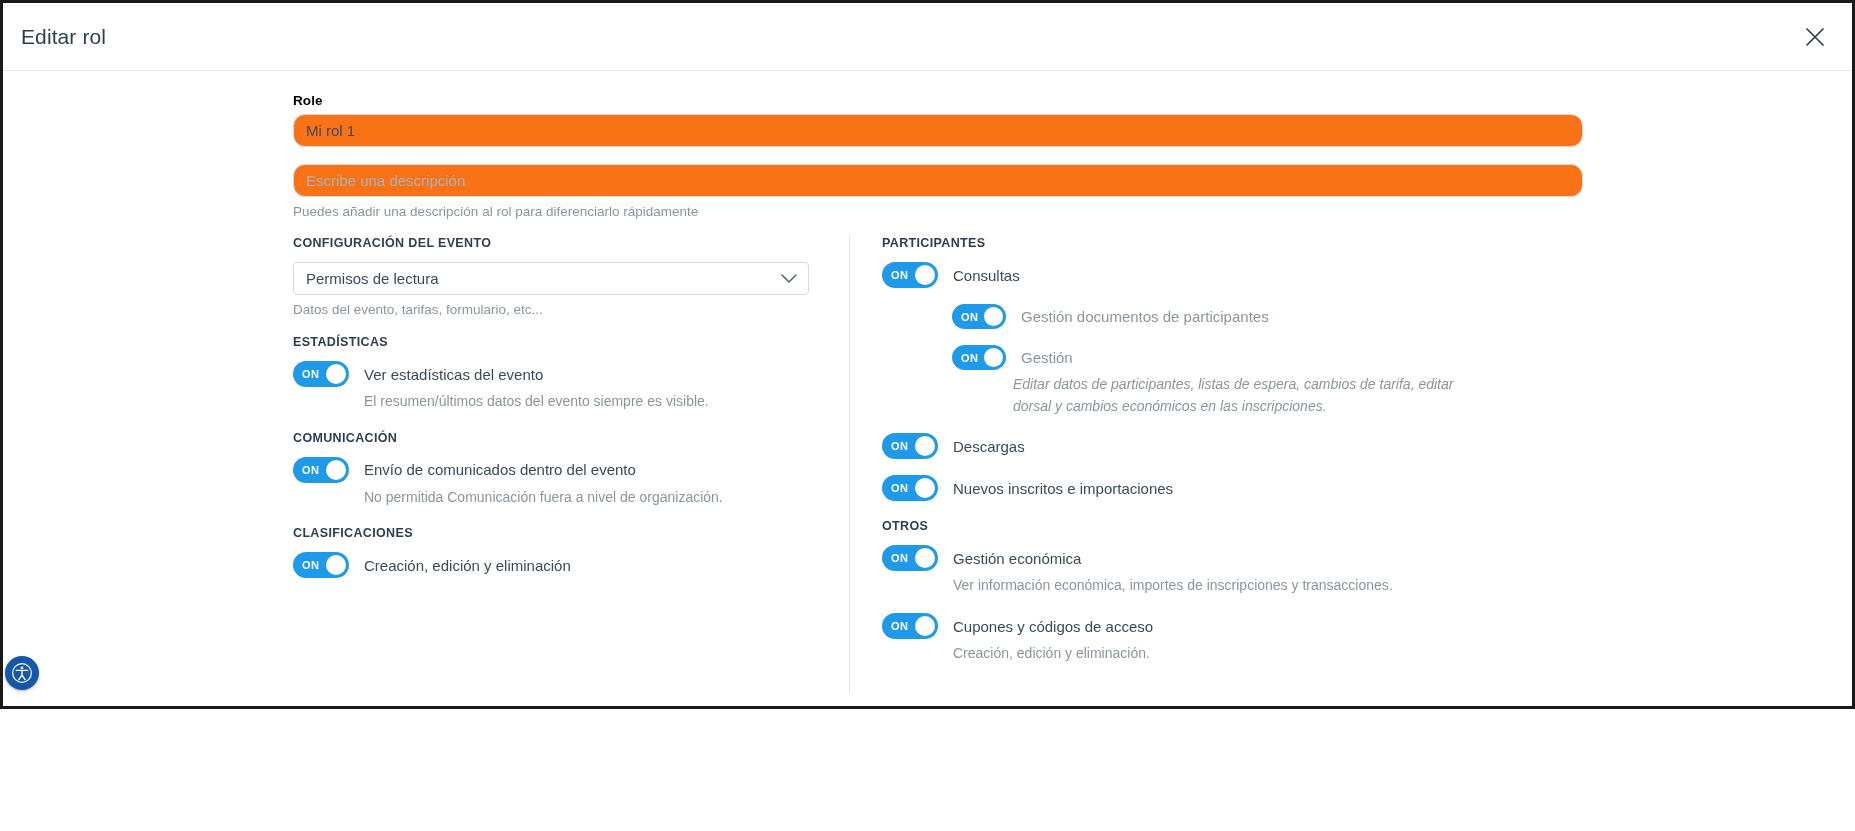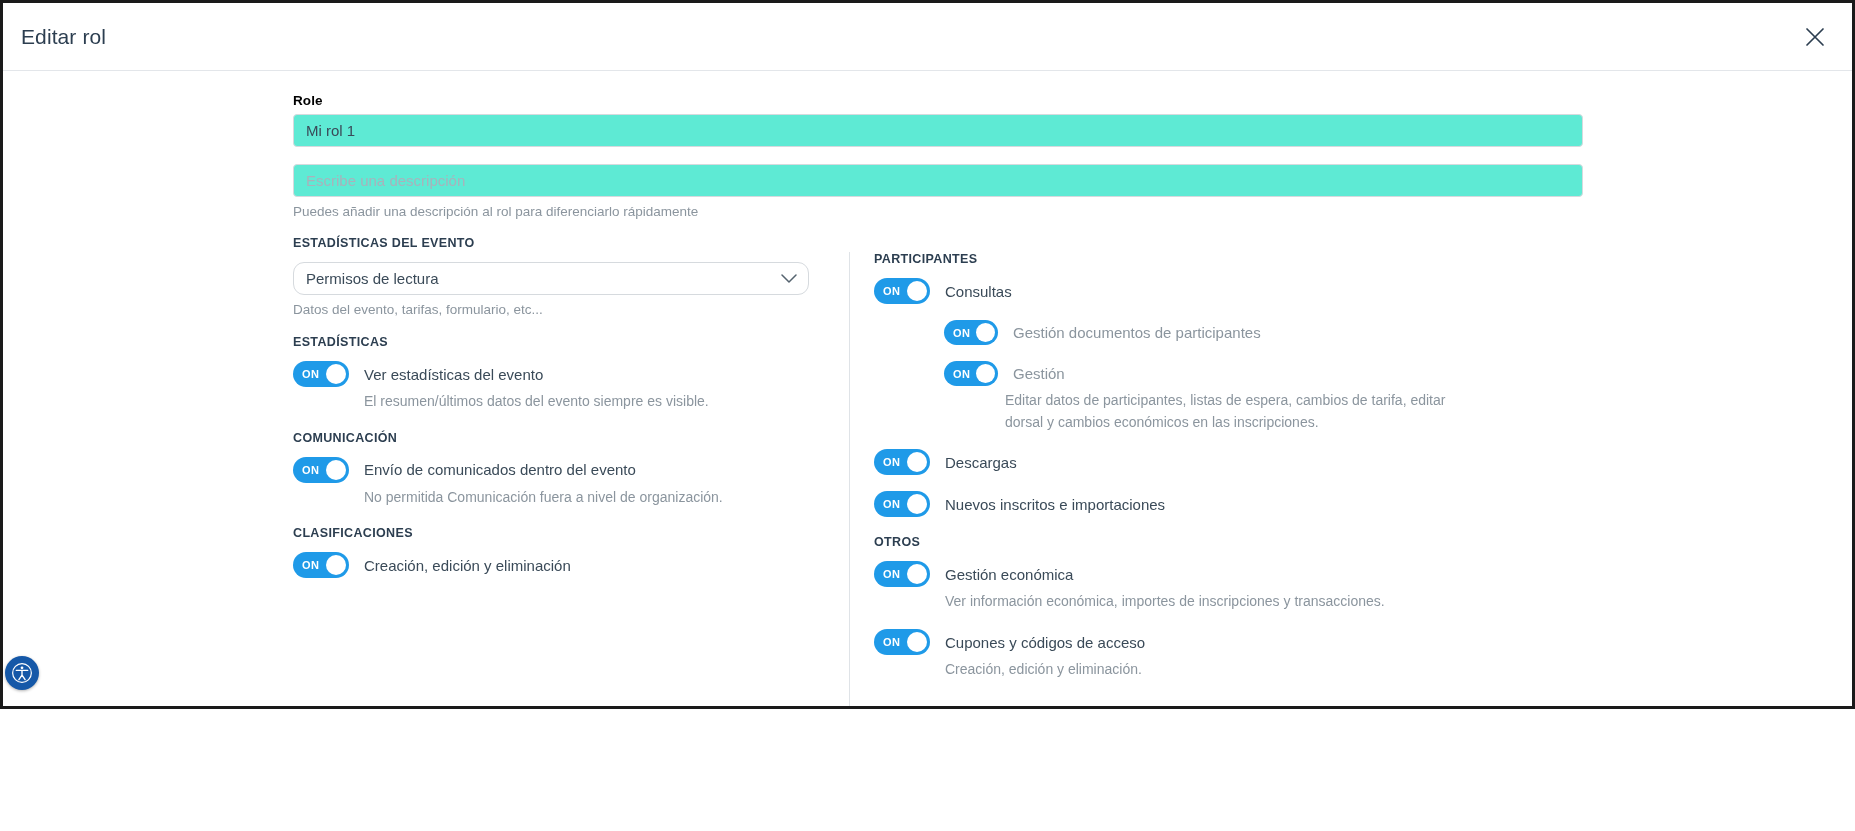--- a/index.html
+++ b/index.html
@@ -69,26 +69,26 @@
     font-size: 13.5px;
     font-weight: bold;
     color: #000000;
     margin-bottom: 6px;
     letter-spacing: .1px;
   }
   .text-input {
     width: 1290px;
     height: 33px;
     border: 1px solid #d6dade;
-    border-radius: 4px;
+    border-radius: 12px;
     padding: 0 12px;
     font-size: 15px;
     color: #3a4a58;
     font-family: "Liberation Sans", sans-serif;
-    background: #5eead4;
+    background: #f97316;
     outline: none;
   }
   .text-input::placeholder { color: #a9b2bb; }
   .field-hint {
     font-size: 13.5px;
     color: #8b959e;
     margin-top: 7px;
   }
   .field-block { margin-bottom: 17px; }
 
@@ -97,42 +97,41 @@
     display: flex;
     margin-top: 9px;
   }
   .col-left {
     width: 556px;
     padding-right: 28px;
   }
   .col-right {
     flex: 1;
     border-left: 1px solid #dfe3e7;
-    padding-left: 24px;
-    margin-top: 16px;
+    padding-left: 32px;
   }
   .section-title {
     font-size: 12.5px;
     font-weight: bold;
     color: #2c3e50;
     letter-spacing: .35px;
     margin-bottom: 12px;
     margin-top: 18px;
   }
   .section-title.first { margin-top: 0; }
 
   .select-wrap {
     position: relative;
     width: 516px;
   }
   .select-box {
     width: 100%;
     height: 33px;
     border: 1px solid #d6dade;
-    border-radius: 11px;
+    border-radius: 4px;
     background: #fff;
     display: flex;
     align-items: center;
     padding: 0 12px;
     font-size: 15px;
     color: #3a4a58;
     cursor: pointer;
   }
   .select-chevron {
     position: absolute;
@@ -240,21 +239,21 @@
 
       <div class="field-block">
         <input class="text-input" type="text" placeholder="Escribe una descripción" style="">
         <div class="field-hint">Puedes añadir una descripción al rol para diferenciarlo rápidamente</div>
       </div>
 
       <div class="columns">
 
         <div class="col-left">
 
-          <div class="section-title first">ESTADÍSTICAS DEL EVENTO</div>
+          <div class="section-title first">CONFIGURACIÓN DEL EVENTO</div>
 
           <div class="select-wrap">
             <div class="select-box">
               <span>Permisos de lectura</span>
             </div>
             <span class="select-chevron">
               <svg width="16" height="10" viewBox="0 0 16 10">
                 <path d="M1 1 L8 8 L15 1" stroke="#55636f" stroke-width="1.5" fill="none" stroke-linecap="round" stroke-linejoin="round"></path>
               </svg>
             </span>
@@ -323,21 +322,21 @@
           </div>
 
           <div class="toggle-group indent-1">
             <div class="toggle-row spaced">
               <div class="switch small">
                 <span class="on-label">ON</span>
                 <span class="knob"></span>
               </div>
               <div class="toggle-label muted">Gestión</div>
             </div>
-            <div class="toggle-desc" style="max-width:445px;">Editar datos de participantes, listas de espera, cambios de tarifa, editar dorsal y cambios económicos en las inscripciones.</div>
+            <div class="toggle-desc" style="max-width:445px;font-style:italic;">Editar datos de participantes, listas de espera, cambios de tarifa, editar dorsal y cambios económicos en las inscripciones.</div>
           </div>
 
           <div class="toggle-group">
             <div class="toggle-row spaced">
               <div class="switch">
                 <span class="on-label">ON</span>
                 <span class="knob"></span>
               </div>
               <div class="toggle-label">Descargas</div>
             </div>

